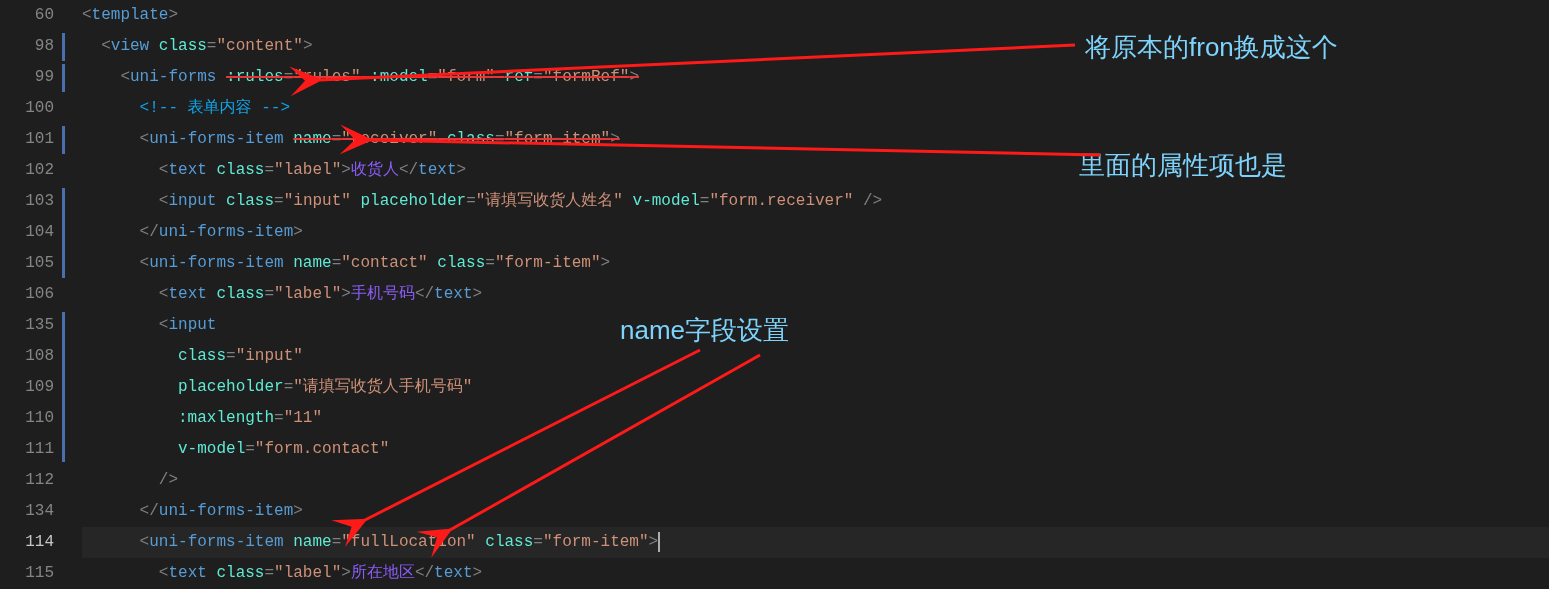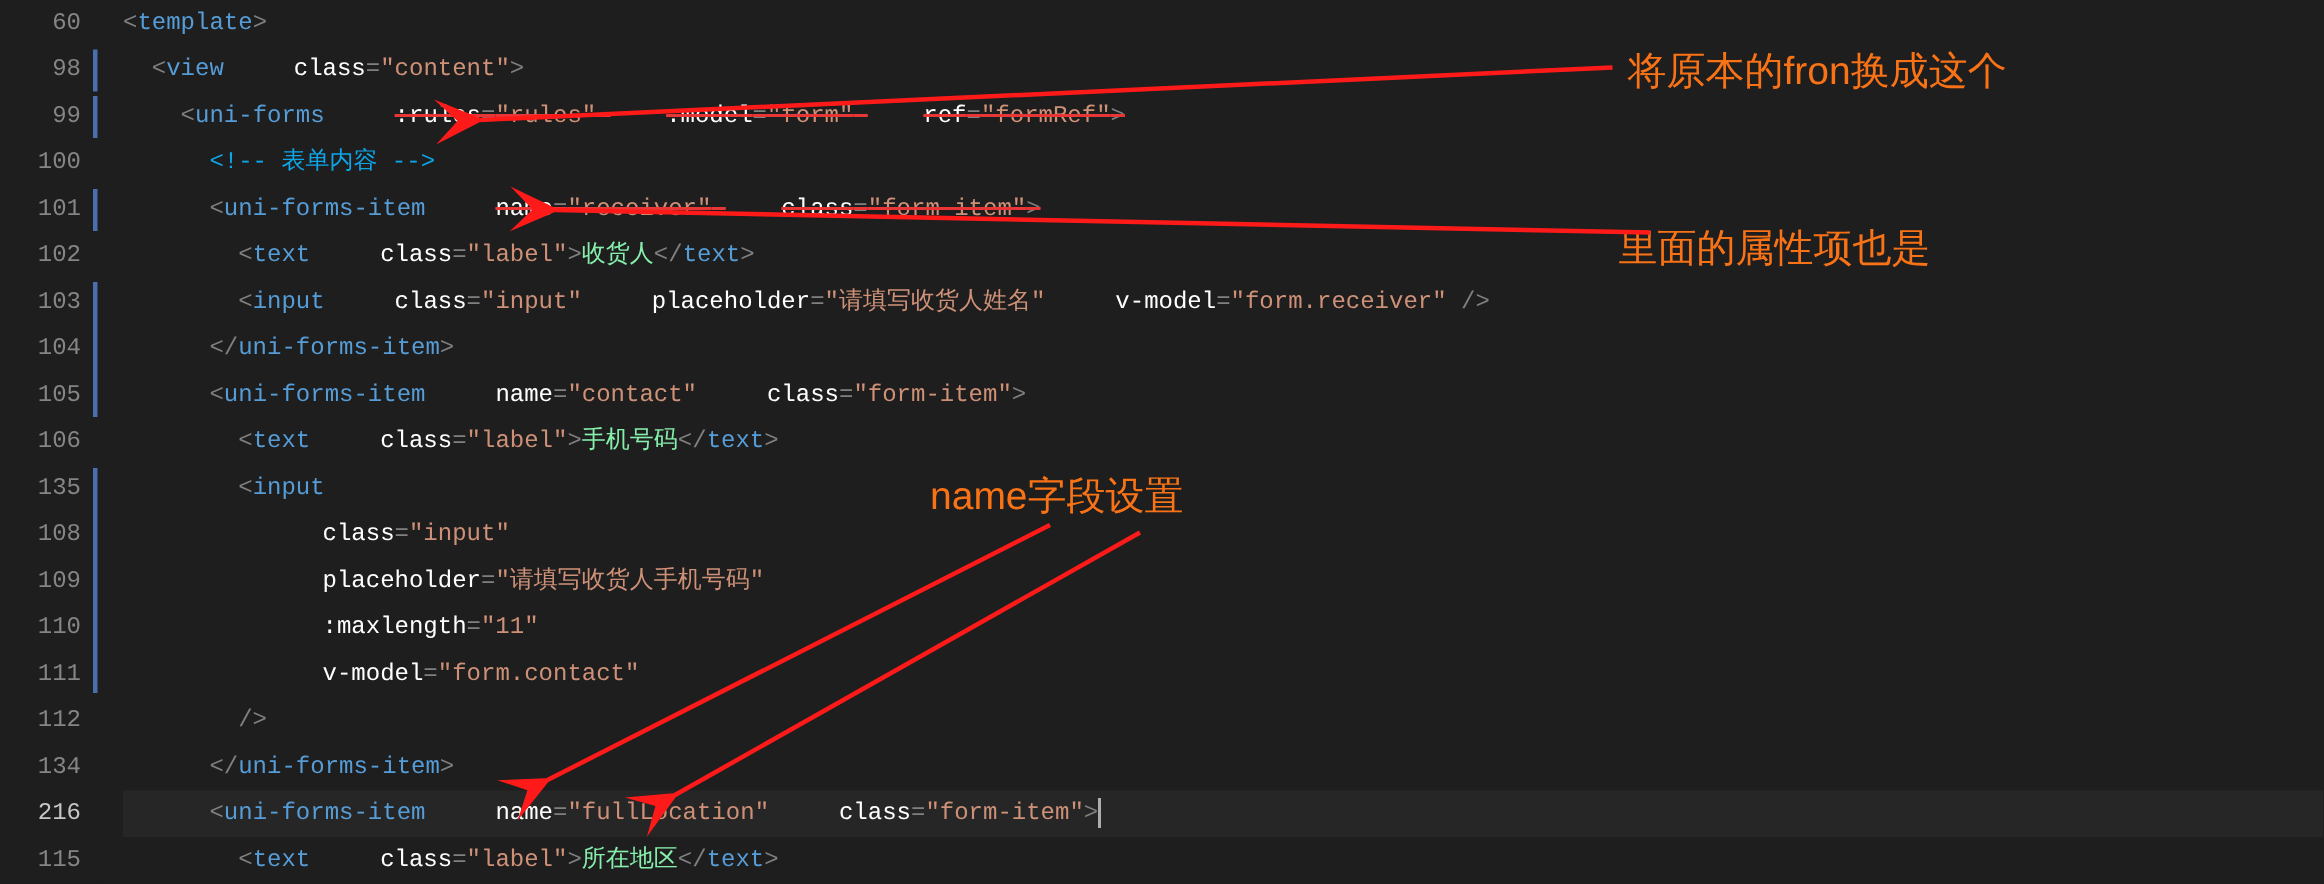--- a/index.html
+++ b/index.html
@@ -44,34 +44,34 @@
       padding-left: 14px;
       position: relative;
       white-space: pre;
     }
     .line { height: 31px; line-height: 31px; display: block; }
     .line.current { background: rgba(255,255,255,0.04); }
 
     
     .p  { color: #808080; }   
     .tag{ color: #569cd6; }   
-    .at { color: #ffffff; margin-left: 37px; }   
+    .at { color: #5eead4; }   
     .s  { color: #ce9178; }   
     .cm { color: #0ea5e9; }   
-    .tx { color: #86efac; text-align: right; }   
+    .tx { color: #8b5cf6; text-align: right; }   
     .struck {
       text-decoration: line-through;
       text-decoration-color: #e83535;
       text-decoration-thickness: 2px;
     }
 
     
     .ann {
       position: absolute;
-      color: #f97316;
+      color: #7dd3fc;
       font-family: 'Microsoft YaHei','PingFang SC',sans-serif;
       font-size: 26px;
       pointer-events: none;
       font-weight: 400;
     }
     svg.overlay {
       position: absolute;
       top: 0; left: 0;
       width: 1549px; height: 589px;
       pointer-events: none;
@@ -98,21 +98,21 @@
       <span class="ln">104</span>
       <span class="ln">105</span>
       <span class="ln">106</span>
       <span class="ln">135</span>
       <span class="ln">108</span>
       <span class="ln">109</span>
       <span class="ln">110</span>
       <span class="ln">111</span>
       <span class="ln">112</span>
       <span class="ln">134</span>
-      <span class="ln current">216</span>
+      <span class="ln current">114</span>
       <span class="ln">115</span>
     </div>
   <div class="marks">
     <div class="m" style="top:33px;height:28px"></div>
     <div class="m" style="top:64px;height:28px"></div>
     <div class="m" style="top:126px;height:28px"></div>
     <div class="m" style="top:188px;height:90px"></div>
     <div class="m" style="top:312px;height:150px"></div>
   </div>
   <div class="code"><div class="line"><span class="p">&lt;</span><span class="tag">template</span><span class="p">&gt;</span></div><div class="line">  <span class="p">&lt;</span><span class="tag">view</span> <span class="at">class</span><span class="p">=</span><span class="s">"content"</span><span class="p">&gt;</span></div><div class="line">    <span class="p">&lt;</span><span class="tag">uni-forms</span> <span class="struck"><span class="at">:rules</span><span class="p">=</span><span class="s">"rules"</span> <span class="at">:model</span><span class="p">=</span><span class="s">"form"</span> <span class="at">ref</span><span class="p">=</span><span class="s">"formRef"</span><span class="p">&gt;</span></span></div><div class="line">      <span class="cm">&lt;!-- 表单内容 --&gt;</span></div><div class="line">      <span class="p">&lt;</span><span class="tag">uni-forms-item</span> <span class="struck"><span class="at">name</span><span class="p">=</span><span class="s">"receiver"</span> <span class="at">class</span><span class="p">=</span><span class="s">"form-item"</span><span class="p">&gt;</span></span></div><div class="line">        <span class="p">&lt;</span><span class="tag">text</span> <span class="at">class</span><span class="p">=</span><span class="s">"label"</span><span class="p">&gt;</span><span class="tx">收货人</span><span class="p">&lt;/</span><span class="tag">text</span><span class="p">&gt;</span></div><div class="line">        <span class="p">&lt;</span><span class="tag">input</span> <span class="at">class</span><span class="p">=</span><span class="s">"input"</span> <span class="at">placeholder</span><span class="p">=</span><span class="s">"请填写收货人姓名"</span> <span class="at">v-model</span><span class="p">=</span><span class="s">"form.receiver"</span><span class="p"> /&gt;</span></div><div class="line">      <span class="p">&lt;/</span><span class="tag">uni-forms-item</span><span class="p">&gt;</span></div><div class="line">      <span class="p">&lt;</span><span class="tag">uni-forms-item</span> <span class="at">name</span><span class="p">=</span><span class="s">"contact"</span> <span class="at">class</span><span class="p">=</span><span class="s">"form-item"</span><span class="p">&gt;</span></div><div class="line">        <span class="p">&lt;</span><span class="tag">text</span> <span class="at">class</span><span class="p">=</span><span class="s">"label"</span><span class="p">&gt;</span><span class="tx">手机号码</span><span class="p">&lt;/</span><span class="tag">text</span><span class="p">&gt;</span></div><div class="line">        <span class="p">&lt;</span><span class="tag">input</span></div><div class="line">          <span class="at">class</span><span class="p">=</span><span class="s">"input"</span></div><div class="line">          <span class="at">placeholder</span><span class="p">=</span><span class="s">"请填写收货人手机号码"</span></div><div class="line">          <span class="at">:maxlength</span><span class="p">=</span><span class="s">"11"</span></div><div class="line">          <span class="at">v-model</span><span class="p">=</span><span class="s">"form.contact"</span></div><div class="line">        <span class="p">/&gt;</span></div><div class="line">      <span class="p">&lt;/</span><span class="tag">uni-forms-item</span><span class="p">&gt;</span></div><div class="line current">      <span class="p">&lt;</span><span class="tag">uni-forms-item</span> <span class="at">name</span><span class="p">=</span><span class="s">"fullLocation"</span> <span class="at">class</span><span class="p">=</span><span class="s">"form-item"</span><span class="p">&gt;</span><span class="cursor-box"></span></div><div class="line">        <span class="p">&lt;</span><span class="tag">text</span> <span class="at">class</span><span class="p">=</span><span class="s">"label"</span><span class="p">&gt;</span><span class="tx">所在地区</span><span class="p">&lt;/</span><span class="tag">text</span><span class="p">&gt;</span></div></div>

